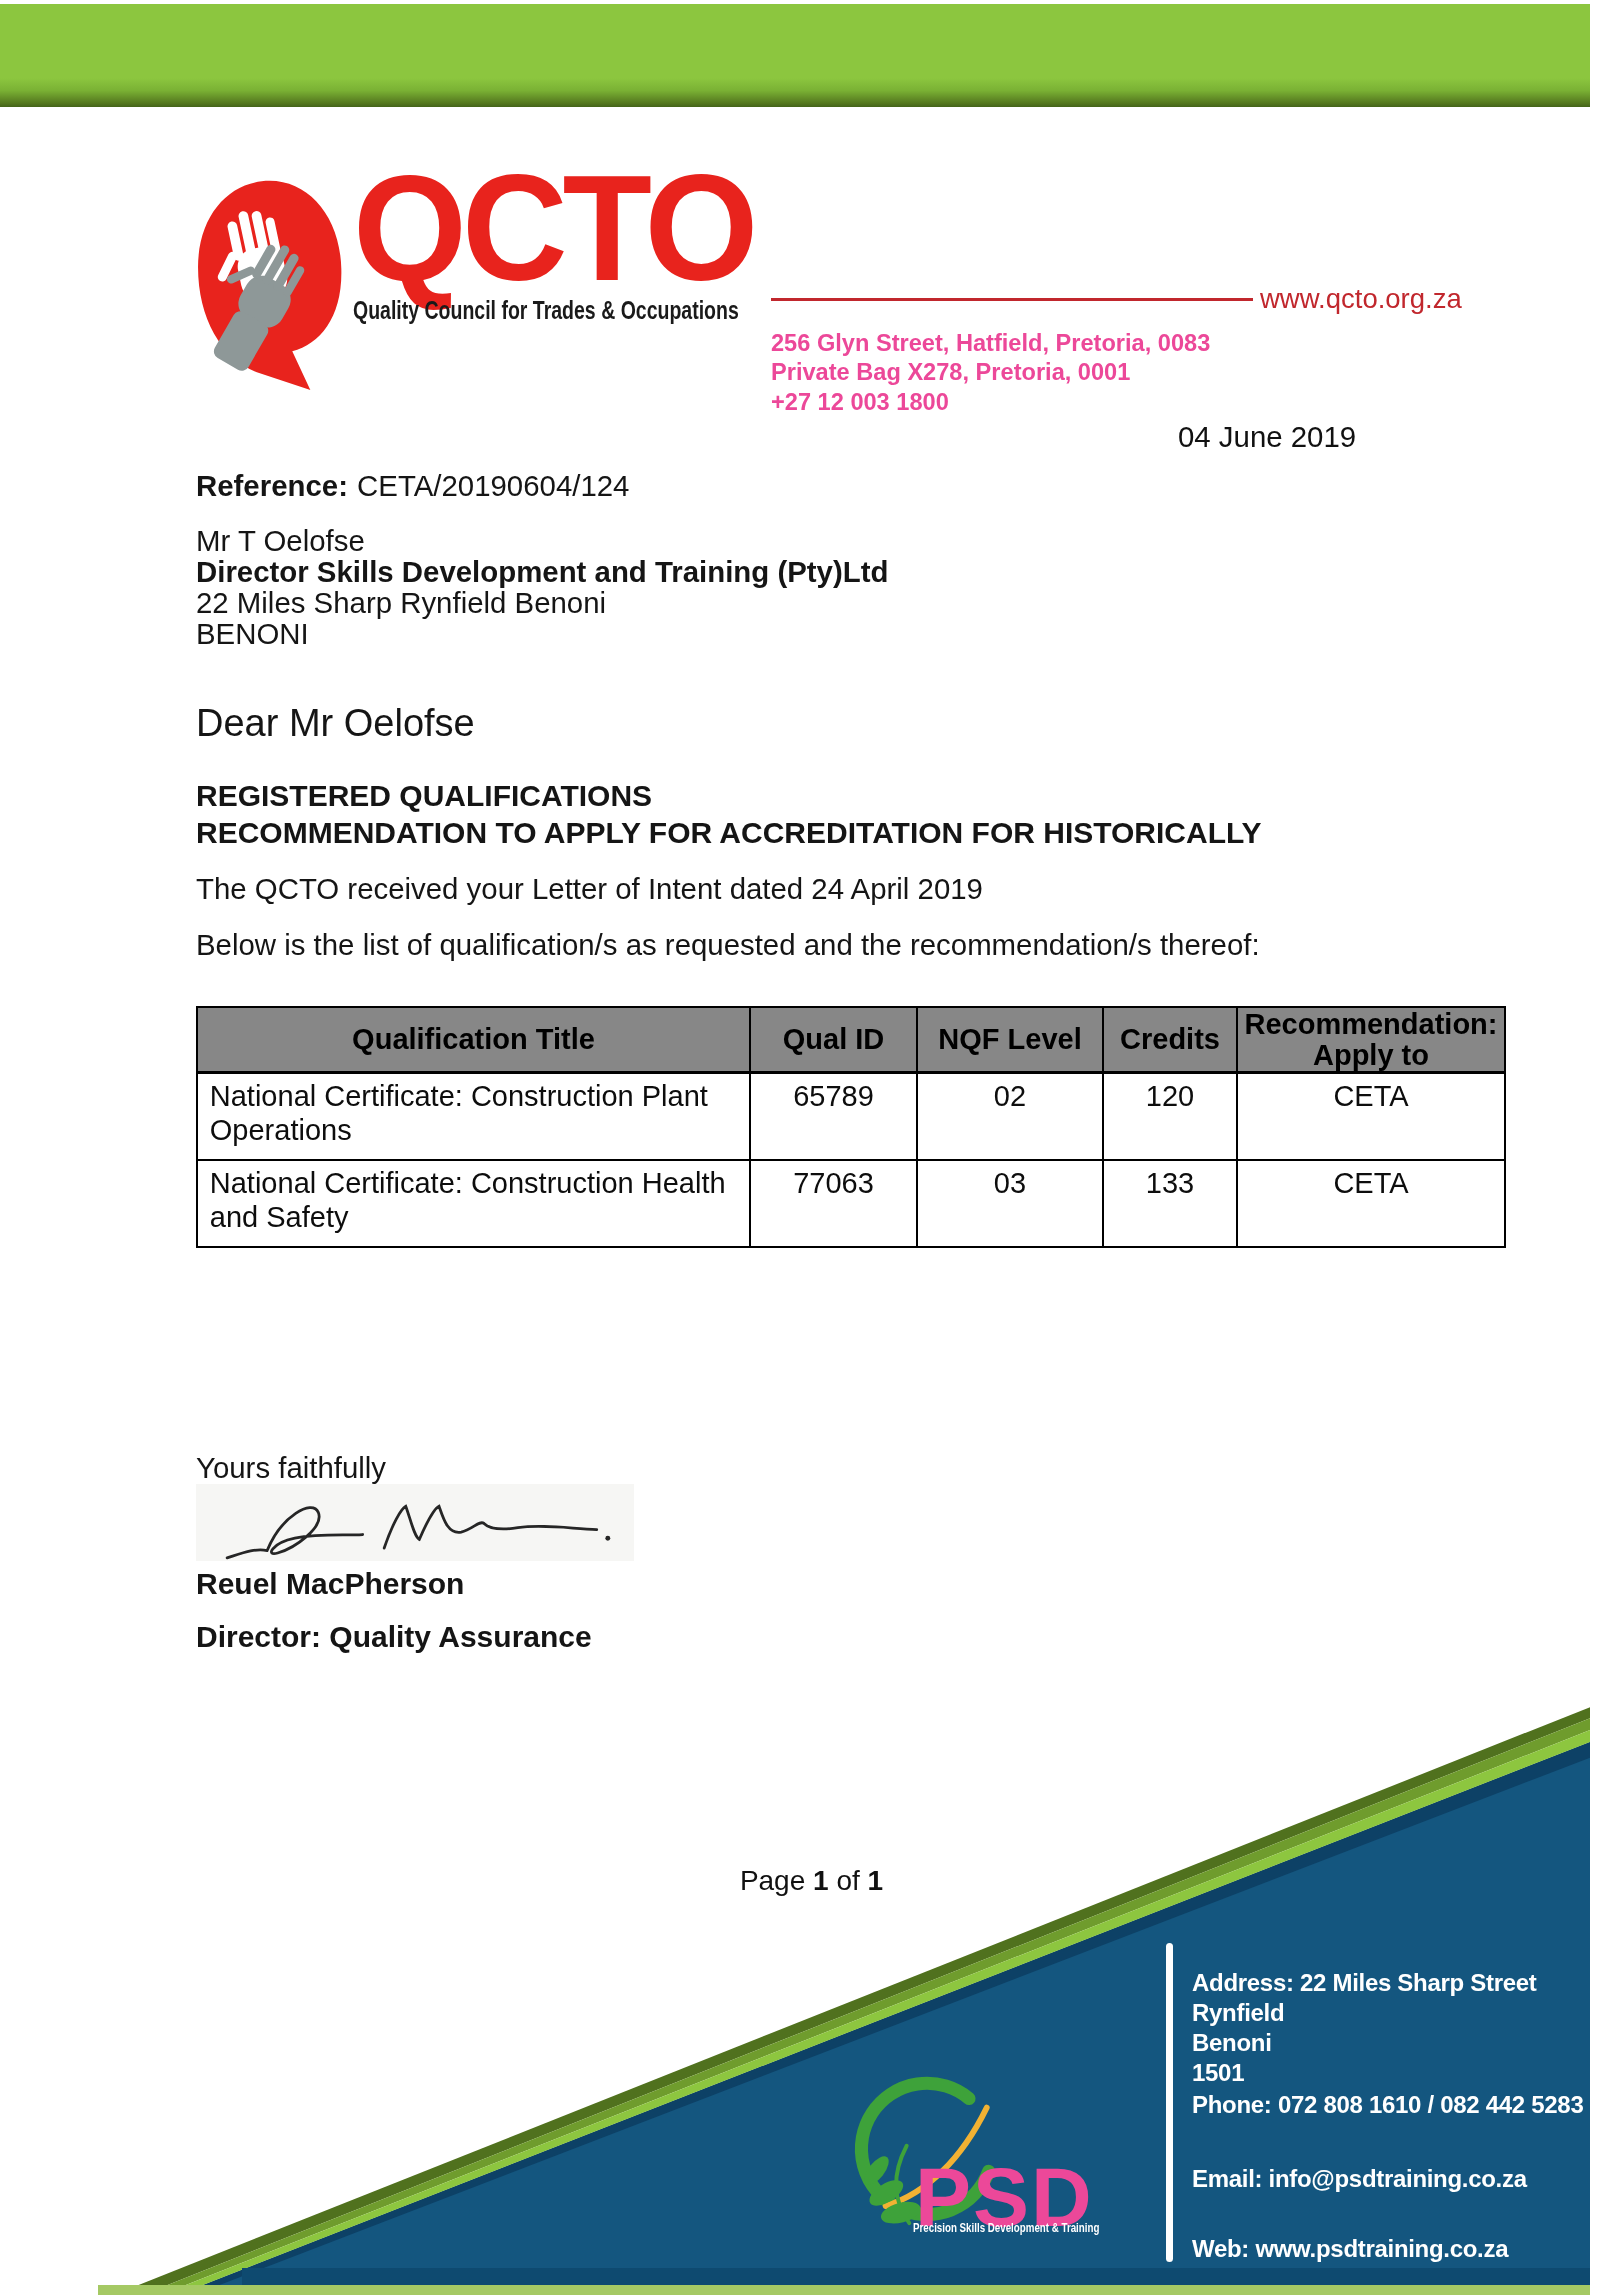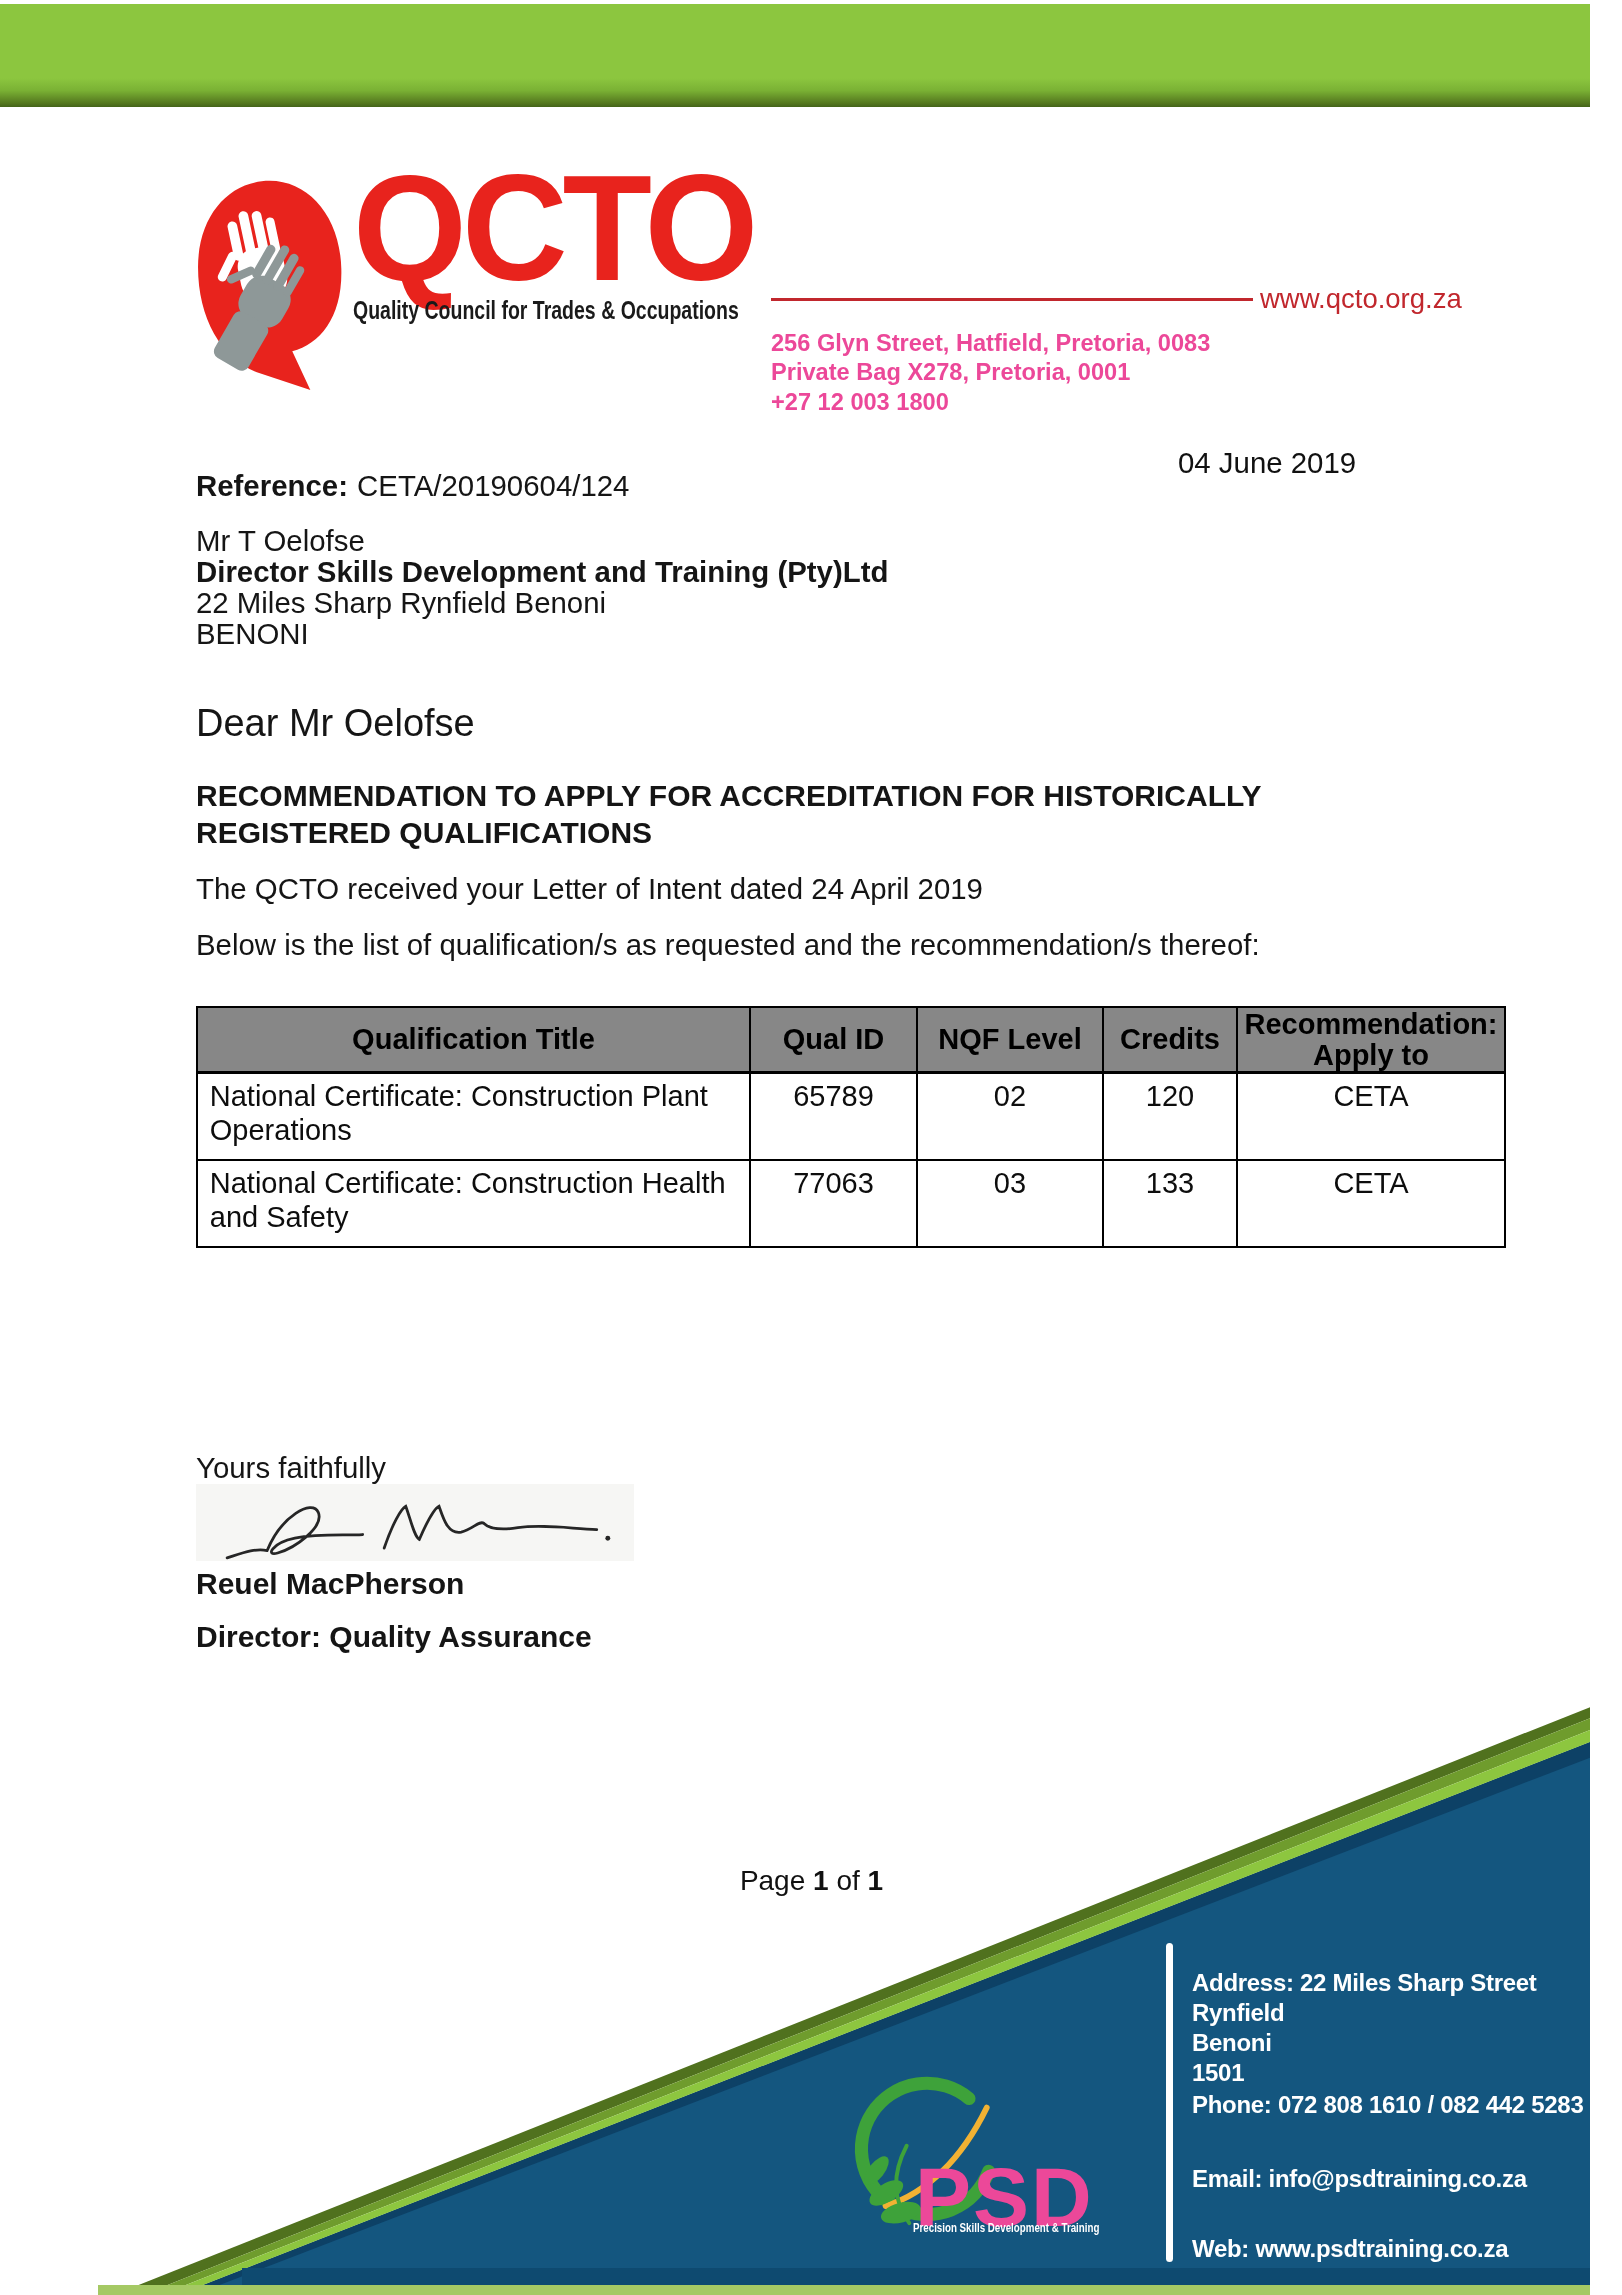--- a/index.html
+++ b/index.html
@@ -13,21 +13,21 @@
   
   .qcto-mark{position:absolute;left:193px;top:177px;width:154px;height:213px;}
   .qcto-word{position:absolute;left:353px;top:152px;font-size:151px;font-weight:bold;line-height:1;
     letter-spacing:-5.2px;color:#e8231d;transform:scaleX(.97);transform-origin:left top;white-space:nowrap;}
   .qcto-tagline{position:absolute;left:353px;top:296px;font-size:25px;font-weight:bold;color:#1a1a1a;
     transform:scaleX(.78);transform-origin:left top;white-space:nowrap;}
   .qcto-rule{position:absolute;left:771px;top:298px;width:482px;height:3.3px;background:#c1272d;}
   .qcto-web{position:absolute;left:1260px;top:283px;font-size:27.5px;color:#c1272d;white-space:nowrap;}
   .lh-address{position:absolute;left:771px;top:329px;font-size:23.6px;line-height:29.4px;
     font-weight:bold;color:#ec4899;}
-  .date{position:absolute;left:1178px;top:420px;font-size:29.4px;color:#111;margin-top:26px;}
+  .date{position:absolute;left:1178px;top:420px;font-size:29.4px;color:#111;}
   
   .reference{position:absolute;left:196px;top:469px;font-size:29.4px;}
   .reference .lbl{font-weight:bold;}
   .reference .val{margin-left:9.2px;}
   .recipient{position:absolute;left:196px;top:525px;font-size:29.4px;line-height:31px;}
   .recipient .bold{font-weight:bold;}
   .salutation{position:absolute;left:196px;top:702px;font-size:38px;}
   .subject{position:absolute;left:196px;top:777px;font-size:30px;font-weight:bold;line-height:37px;}
   .par1{position:absolute;left:196px;top:872px;font-size:29.4px;}
   .par2{position:absolute;left:196px;top:928px;font-size:29.4px;}
@@ -112,22 +112,22 @@
   </div>
   <div class="recipient">
     <div>Mr T Oelofse</div>
     <div class="bold">Director Skills Development and Training (Pty)Ltd</div>
     <div>22 Miles Sharp Rynfield Benoni</div>
     <div>BENONI</div>
   </div>
   <div class="salutation">Dear Mr Oelofse</div>
 
   <div class="subject">
+    <div>REGISTERED QUALIFICATIONS</div>
     <div>RECOMMENDATION TO APPLY FOR ACCREDITATION FOR HISTORICALLY</div>
-    <div>REGISTERED QUALIFICATIONS</div>
   </div>
   <div class="par1">The QCTO received your Letter of Intent dated 24 April 2019</div>
   <div class="par2">Below is the list of qualification/s as requested and the recommendation/s thereof:</div>
 
   <table class="qual-table">
     <colgroup>
       <col style="width:553px">
         <col style="width:167px">
         <col style="width:186px">
       <col style="width:134px">

